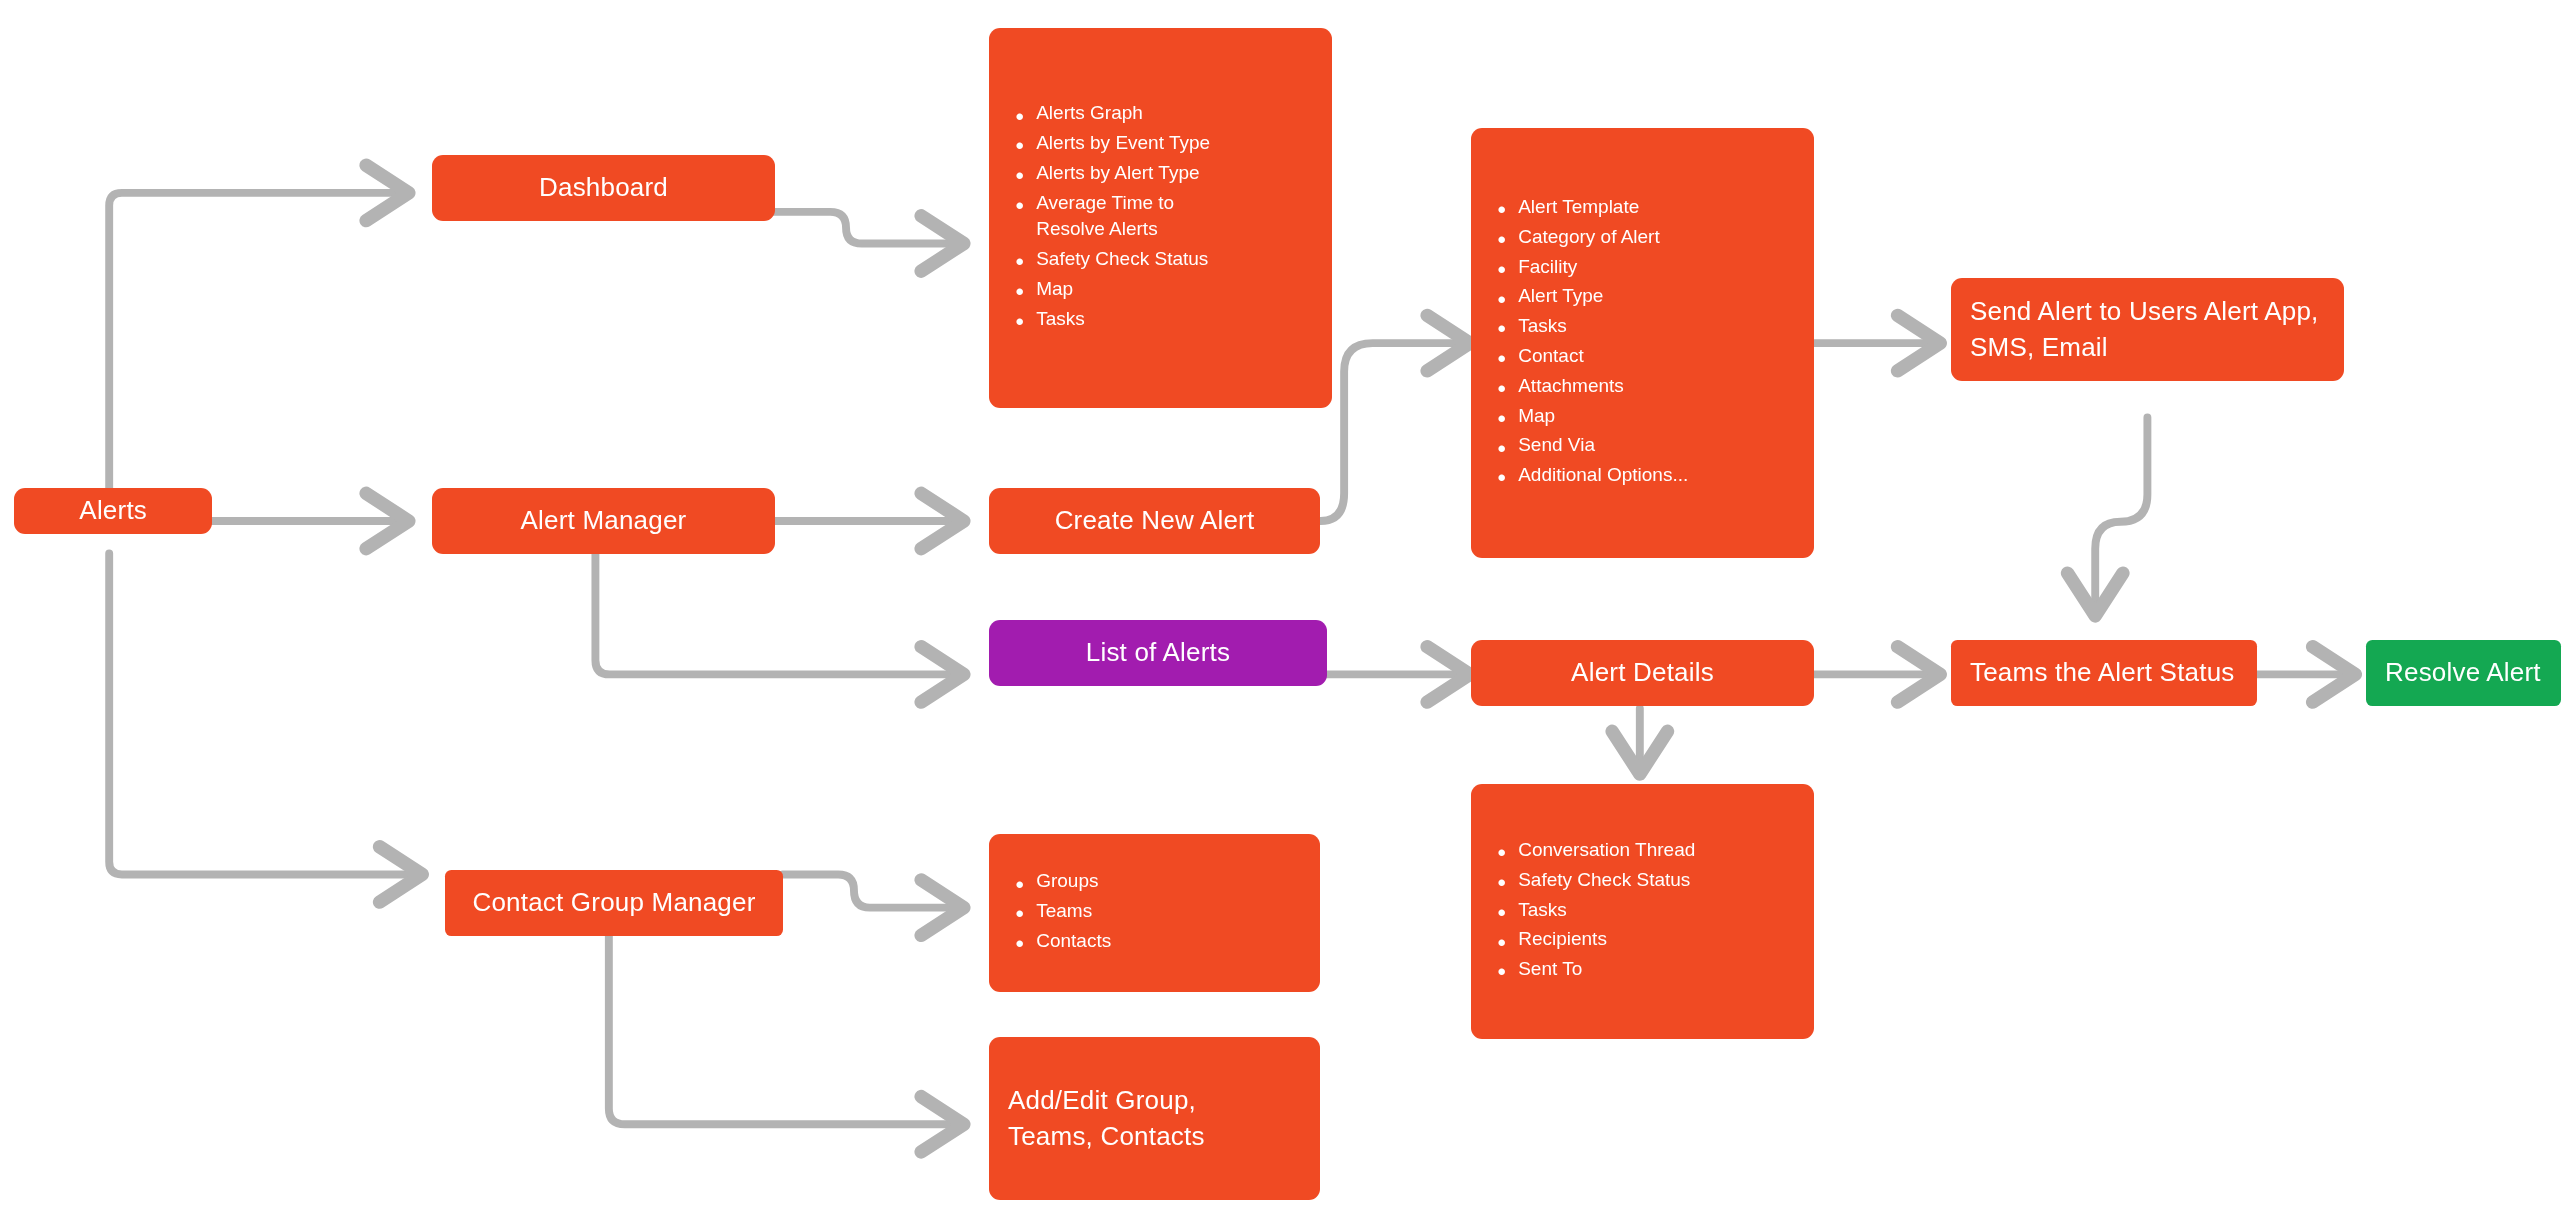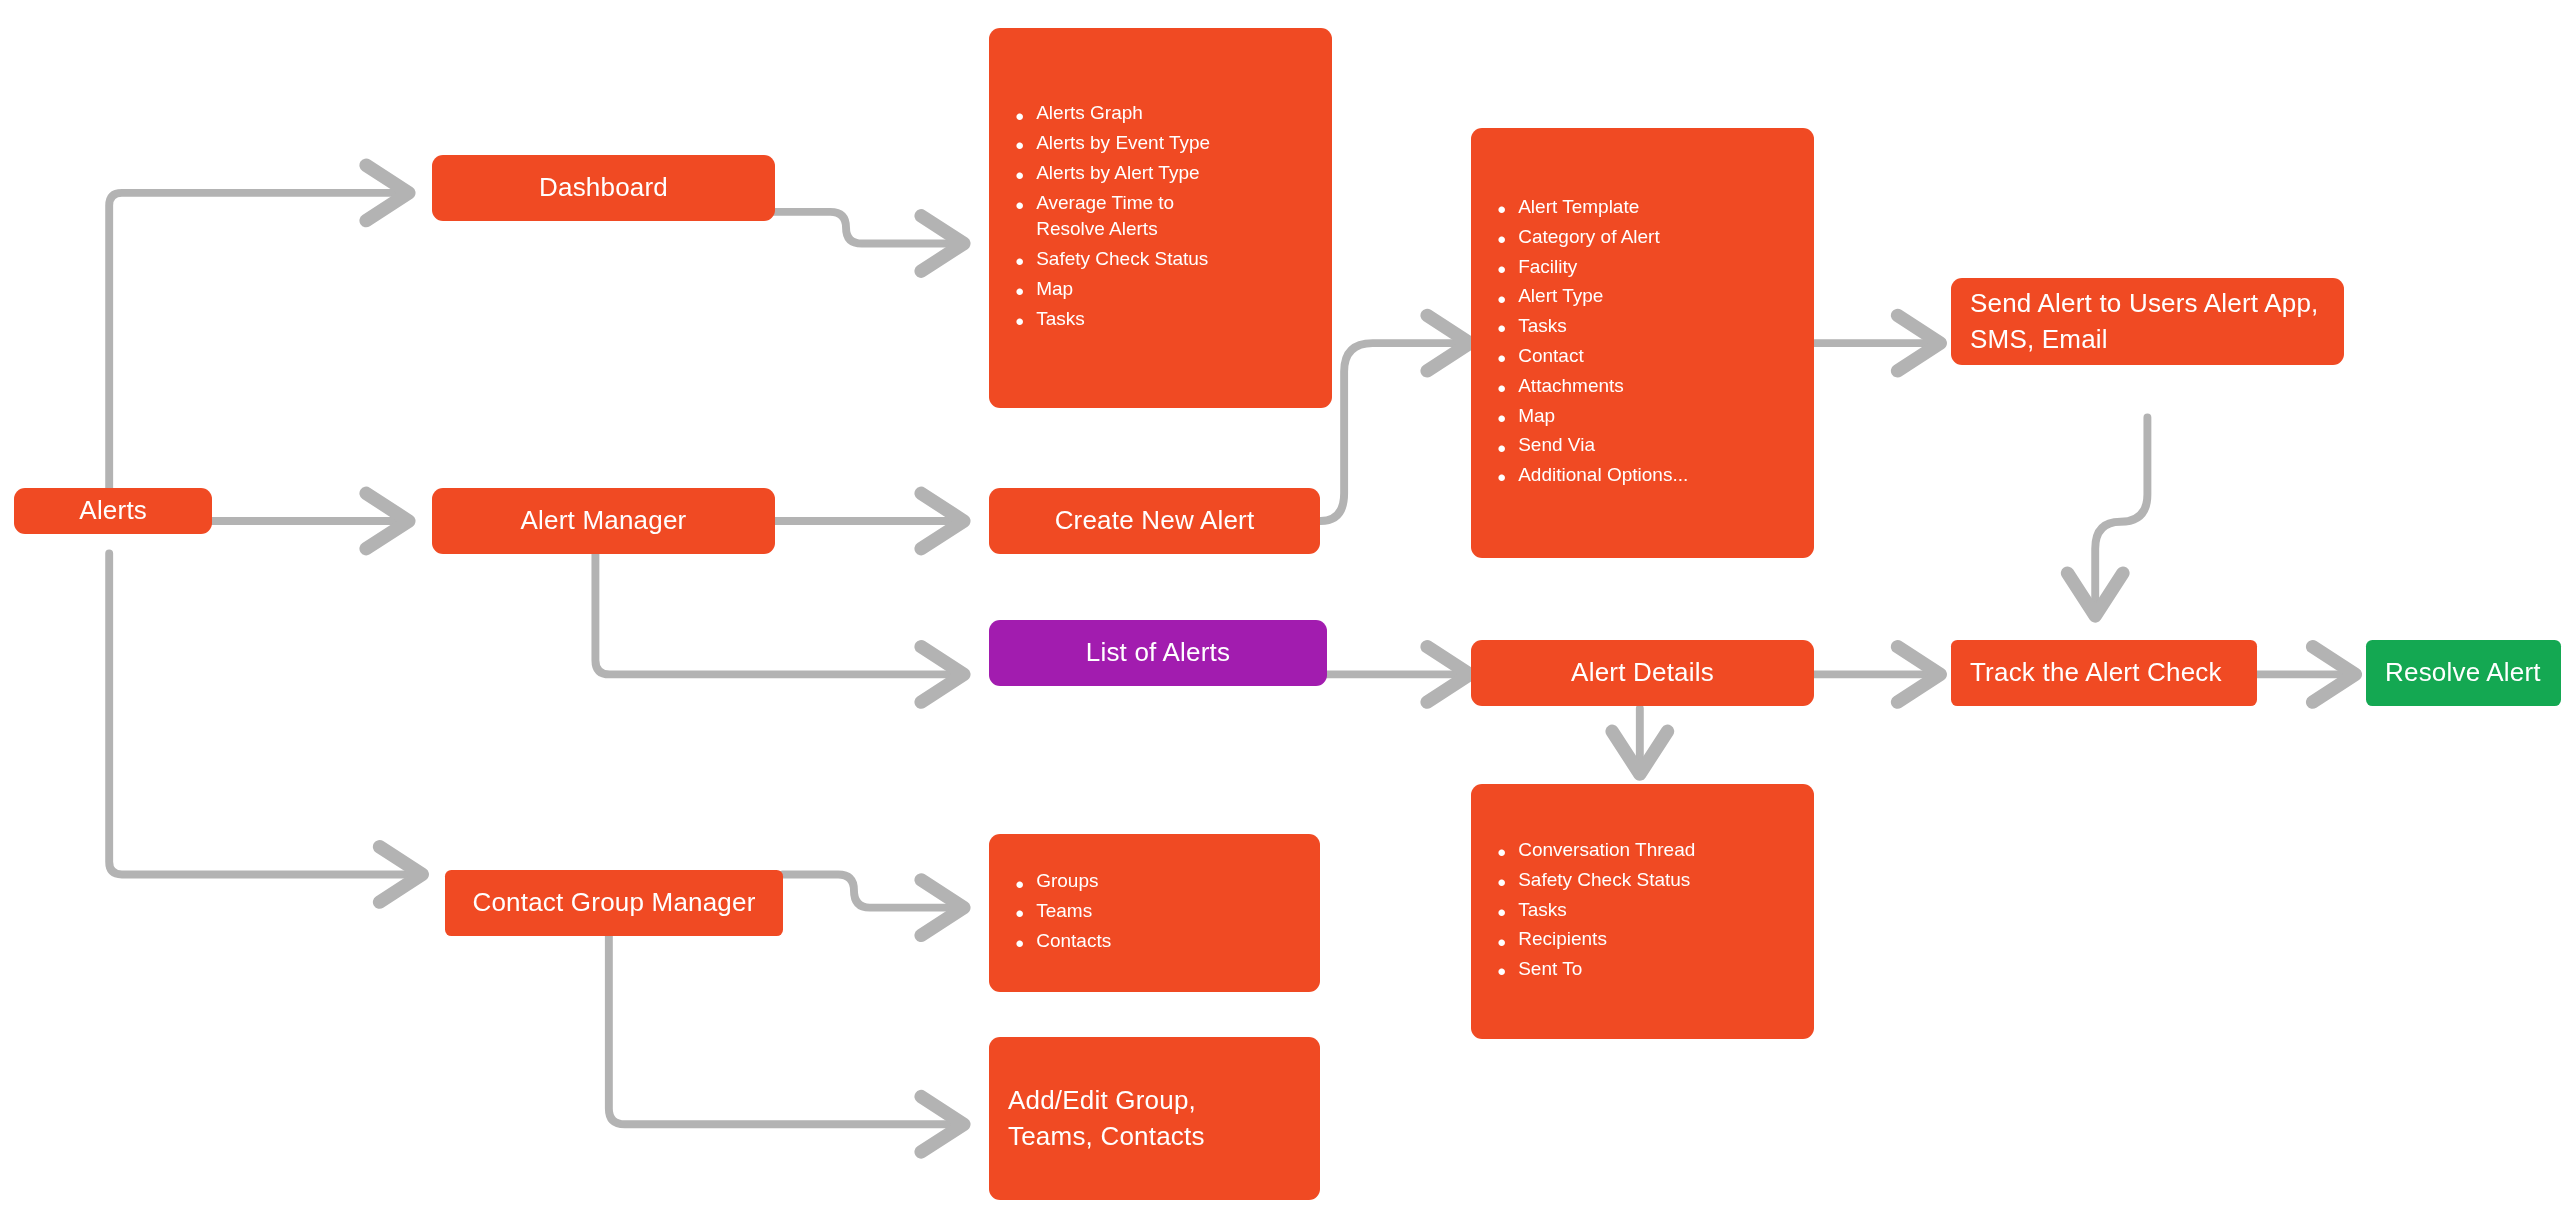--- a/index.html
+++ b/index.html
@@ -155,21 +155,21 @@
       <li>Alert Type</li>
       <li>Tasks</li>
       <li>Contact</li>
       <li>Attachments</li>
       <li>Map</li>
       <li>Send Via</li>
       <li>Additional Options...</li>
     </ul>
   </div>
 
-  <div class="node left" style="left:1951px; top:278px; width:393px; height:87px; background:#F04A23;justify-content:flex-end;">
+  <div class="node left" style="left:1951px; top:278px; width:393px; height:103px; background:#F04A23;justify-content:flex-end;">
     <span class="label">Send Alert to Users Alert App, SMS, Email</span>
   </div>
 
   <div class="node center" style="left:989px; top:620px; width:338px; height:66px; background:#a21caf;">
     <span class="label">List of Alerts</span>
   </div>
 
   <div class="node center" style="left:1471px; top:640px; width:343px; height:66px; background:#F04A23;">
     <span class="label">Alert Details</span>
   </div>
@@ -178,21 +178,21 @@
     <ul class="bullets">
       <li>Conversation Thread</li>
       <li>Safety Check Status</li>
       <li>Tasks</li>
       <li>Recipients</li>
       <li>Sent To</li>
     </ul>
   </div>
 
   <div class="node left" style="left:1951px; top:640px; width:306px; height:66px; background:#F04A23; border-radius:6.3px;">
-    <span class="label">Track the Alert Check</span>
+    <span class="label">Teams the Alert Status</span>
   </div>
 
   <div class="node left" style="left:2366px; top:640px; width:195px; height:66px; background:#14A852; border-radius:6.3px;">
     <span class="label">Resolve Alert</span>
   </div>
 
   <div class="node center" style="left:445px; top:870px; width:338px; height:66px; background:#F04A23; border-radius:6.3px;">
     <span class="label">Contact Group Manager</span>
   </div>
 

